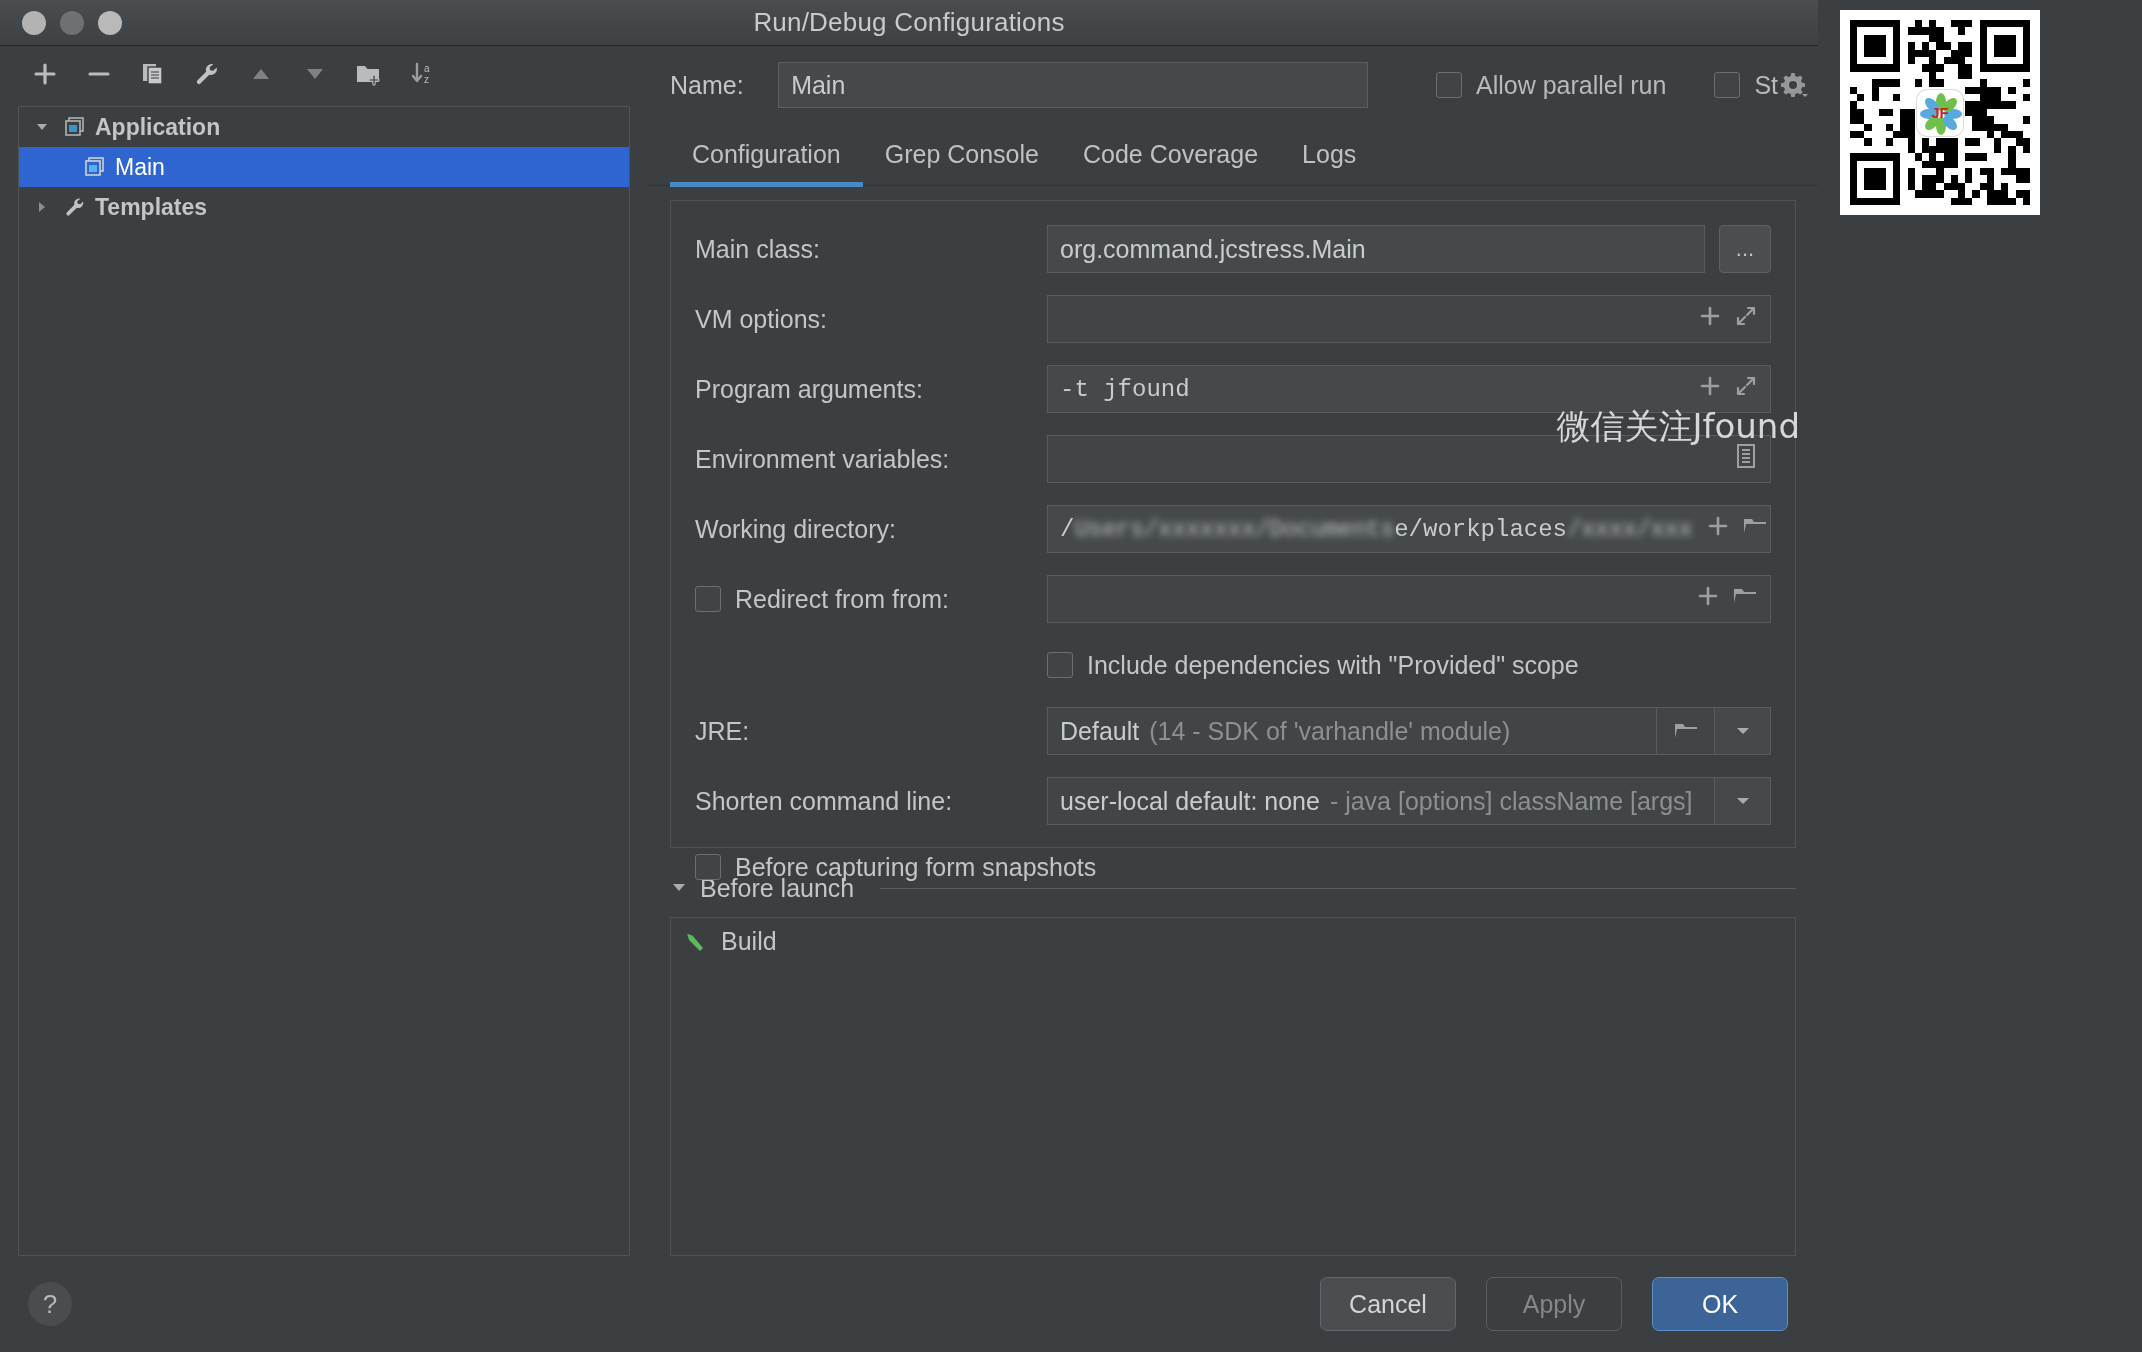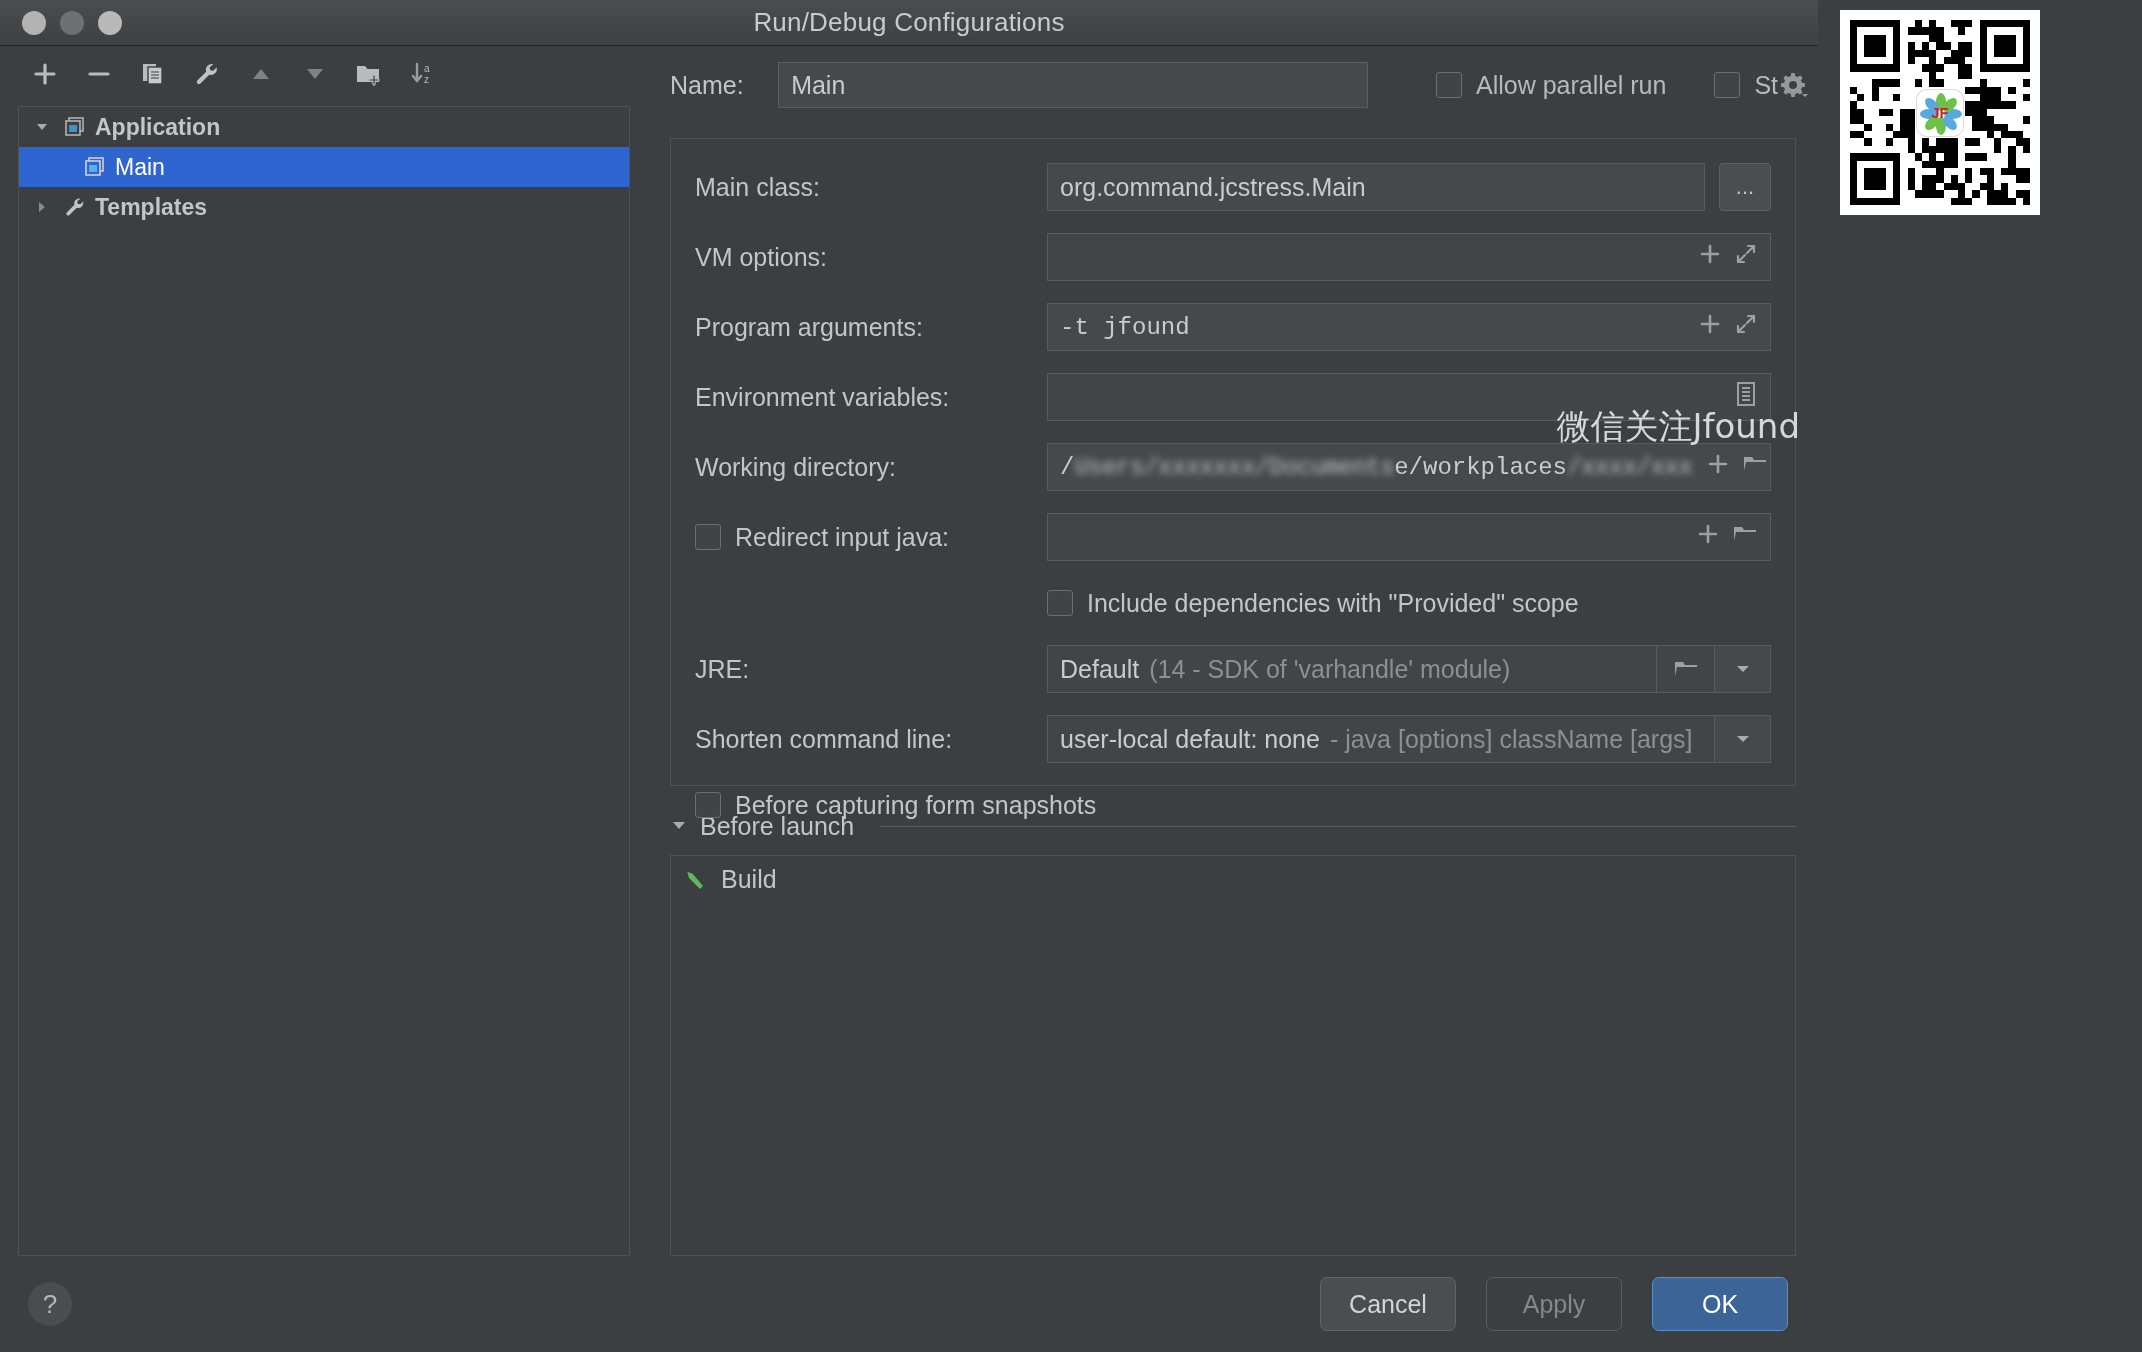--- a/index.html
+++ b/index.html
@@ -384,20 +384,26 @@
         <div class="gear">
           <svg width="30" height="30" viewBox="0 0 30 30">
             <path d="M15 9.5a5.5 5.5 0 1 0 0 11 5.5 5.5 0 0 0 0-11zm0 3.4a2.1 2.1 0 1 1 0 4.2 2.1 2.1 0 0 1 0-4.2z" fill="#9a9d9f"></path>
             <path d="M13.3 3h3.4l.5 3 2.4 1 2.6-1.6 2.4 2.4-1.6 2.6 1 2.4 3 .5v3.4l-3 .5-1 2.4 1.6 2.6-2.4 2.4-2.6-1.6-2.4 1-.5 3h-3.4l-.5-3-2.4-1-2.6 1.6-2.4-2.4 1.6-2.6-1-2.4-3-.5v-3.4l3-.5 1-2.4L5.4 7.8l2.4-2.4 2.6 1.6 2.4-1z" fill="#9a9d9f" opacity="0.95"></path>
             <circle cx="15" cy="15" r="4" fill="#3c3f41"></circle>
             <path d="M24 24l3 3 3-3z" fill="#9a9d9f"></path>
           </svg>
         </div>
       </div>
 
+      <div class="tabs">
+        <div class="tab active">Configuration</div>
+        <div class="tab">Grep Console</div>
+        <div class="tab">Code Coverage</div>
+        <div class="tab">Logs</div>
+      </div>
 
       <div class="cfgpanel">
 
         <div class="frow">
           <div class="flabel">Main class:</div>
           <div class="fctl">
             <div class="fld">org.command.jcstress.Main</div>
             <div class="sqbtn">...</div>
           </div>
         </div>
@@ -482,21 +488,21 @@
                 </span>
               </span>
             </div>
           </div>
         </div>
 
         <div class="frow">
           <div class="flabel">
             <span class="inlinechk">
               <span class="box"></span>
-              <span>Redirect input java:</span>
+              <span>Redirect from from:</span>
             </span>
           </div>
           <div class="fctl">
             <div class="fld empty">
               <span></span>
               <span class="fldicons">
                 <span>
                   <svg width="24" height="24" viewBox="0 0 24 24">
                       <path d="M12 4v16M4 12h16" stroke="#9da0a2" stroke-width="2.6" stroke-linecap="round"></path>
                     </svg>

